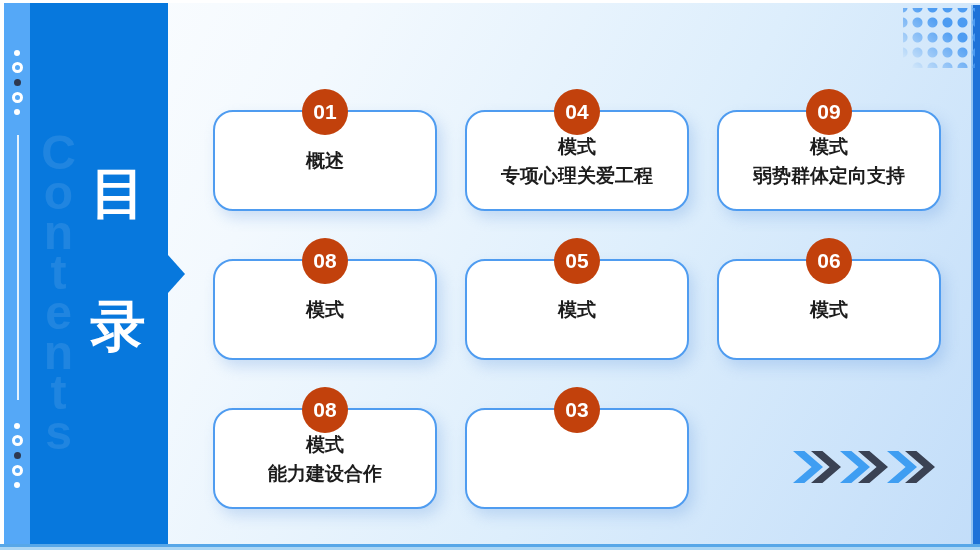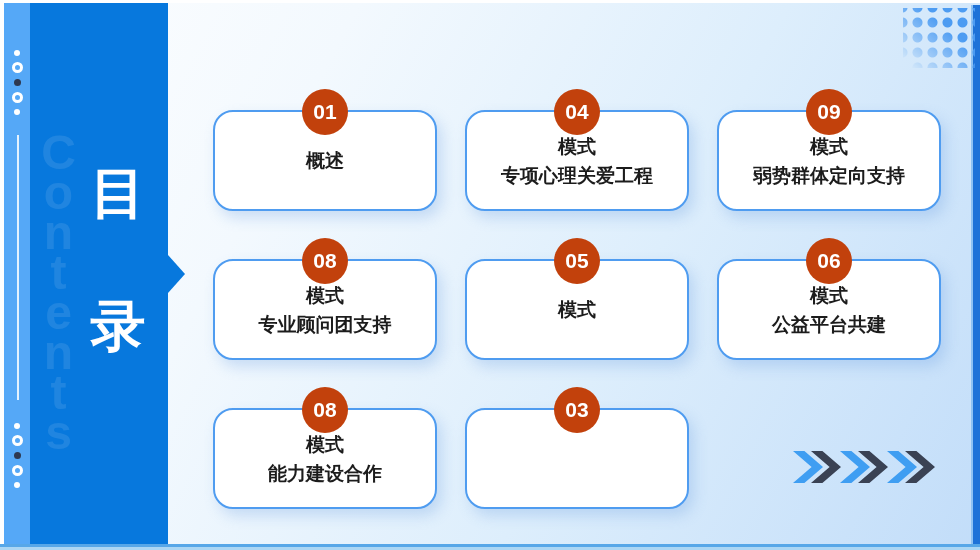--- a/index.html
+++ b/index.html
@@ -155,32 +155,30 @@
 
   <div class="card">
     <div class="badge">09</div>
     <div class="card-line">模式</div>
     <div class="card-line">弱势群体定向支持</div>
   </div>
 
   <div class="card">
     <div class="badge">08</div>
     <div class="card-line">模式</div>
-    <div class="card-line">专业顾问团支持</div>
   </div>
 
   <div class="card">
     <div class="badge">05</div>
     <div class="card-line">模式</div>
   </div>
 
   <div class="card">
     <div class="badge">06</div>
     <div class="card-line">模式</div>
-    <div class="card-line">公益平台共建</div>
   </div>
 
   <div class="card">
     <div class="badge">08</div>
     <div class="card-line">模式</div>
     <div class="card-line">能力建设合作</div>
   </div>
 
   <div class="card">
     <div class="badge">03</div>

